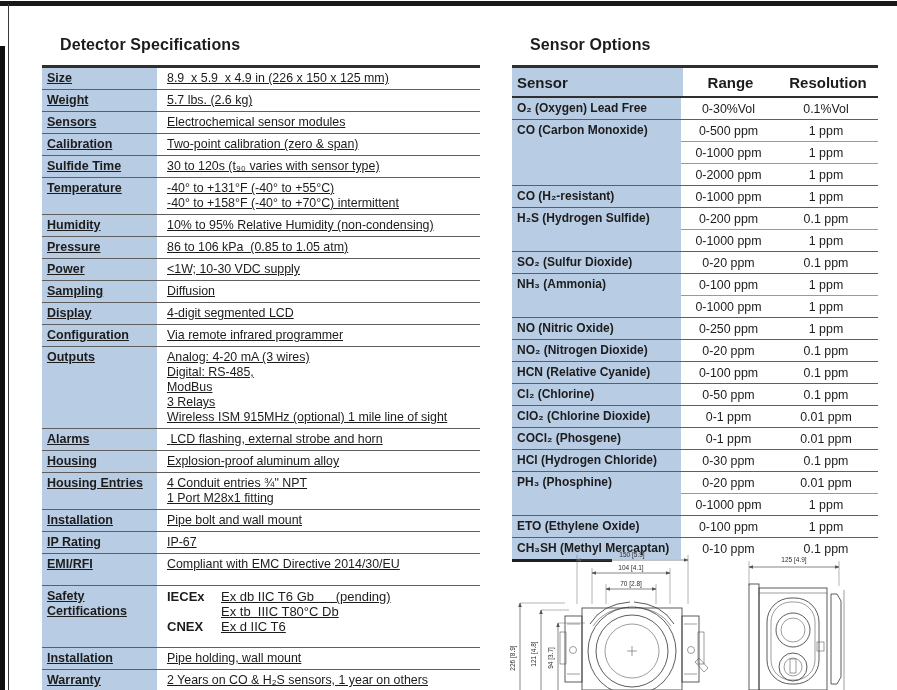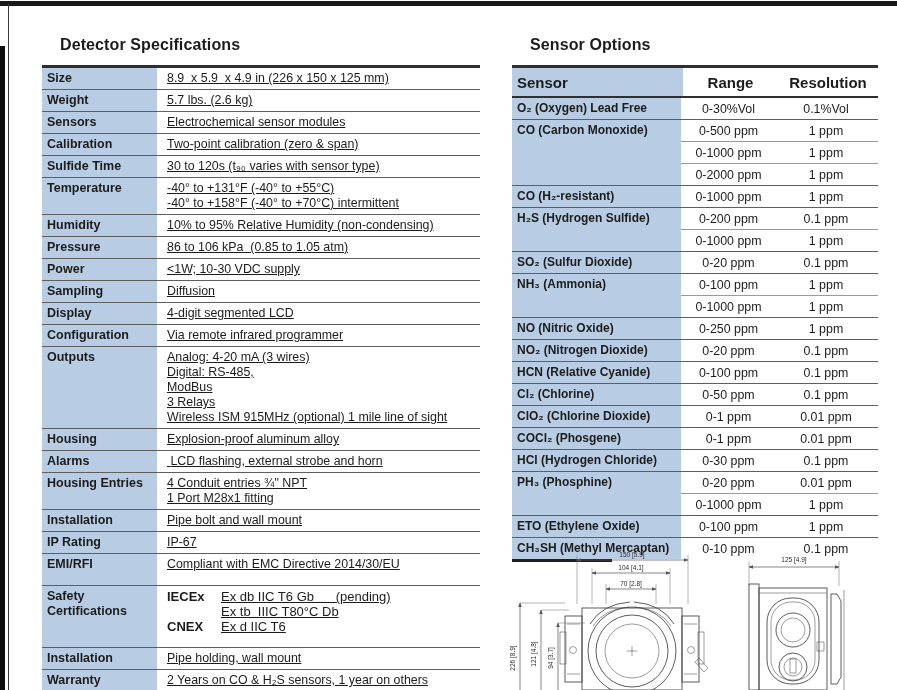--- a/index.html
+++ b/index.html
@@ -16,21 +16,21 @@
   .sec-title{margin:18px;font-size:16px;font-weight:bold;line-height:19px;letter-spacing:.1px}
 
   
   .left-col{position:absolute;left:42px;top:17px;width:438px}
   .left-col .sec-title{margin-bottom:11px}
   .spec-table{border-top:3px solid #2f2f2f;border-bottom:2px solid #2f2f2f}
   .spec-row{display:flex}
   .spec-row + .spec-row{border-top:1px solid #5f5f5f}
   .spec-label{
     width:115px;flex:none;box-sizing:border-box;background:var(--label-bg,#b8cce4);
-    font-weight:bold;font-size:12.5px;line-height:15px;padding:3px 3px 3px 5px;
+    font-weight:bold;font-size:12.5px;line-height:15px;padding:3px 3px 3px 5px;text-decoration:underline;
   }
   .spec-value{
     flex:1;box-sizing:border-box;font-size:12.4px;line-height:15px;
     padding:3px 2px 3px 10px;white-space:pre-wrap;text-decoration:underline;
   }
   .spec-line{min-height:15px}
   .cert-org{display:inline-block;min-width:54px;font-weight:bold}
   [data-name="spec-row-emi-rfi"] .spec-value{padding-bottom:13px}
   [data-name="spec-row-safety-certifications"] .spec-value{padding-bottom:13px}
   [data-name="spec-row-safety-certifications"] .spec-line{font-size:13px}
@@ -120,27 +120,27 @@
         <div class="spec-value" data-name="spec-value"><div class="spec-line" data-name="spec-value-line"><span data-name="spec-value-text">4-digit segmented LCD</span></div></div>
       </div>
       <div class="spec-row" data-name="spec-row-configuration">
         <div class="spec-label" data-name="spec-label">Configuration</div>
         <div class="spec-value" data-name="spec-value"><div class="spec-line" data-name="spec-value-line"><span data-name="spec-value-text">Via remote infrared programmer</span></div></div>
       </div>
       <div class="spec-row" data-name="spec-row-outputs">
         <div class="spec-label" data-name="spec-label">Outputs</div>
         <div class="spec-value" data-name="spec-value"><div class="spec-line" data-name="spec-value-line"><span data-name="spec-value-text">Analog: 4-20 mA (3 wires)</span></div><div class="spec-line" data-name="spec-value-line"><span data-name="spec-value-text">Digital: RS-485,</span></div><div class="spec-line" data-name="spec-value-line"><span data-name="spec-value-text">ModBus</span></div><div class="spec-line" data-name="spec-value-line"><span data-name="spec-value-text">3 Relays</span></div><div class="spec-line" data-name="spec-value-line"><span data-name="spec-value-text">Wireless ISM 915MHz (optional) 1 mile line of sight</span></div></div>
       </div>
+      <div class="spec-row" data-name="spec-row-alarms">
+        <div class="spec-label" data-name="spec-label">Alarms</div>
+        <div class="spec-value" data-name="spec-value"><div class="spec-line" data-name="spec-value-line"><span data-name="spec-value-text"> LCD flashing, external strobe and horn</span></div></div>
+      </div>
       <div class="spec-row" data-name="spec-row-housing">
         <div class="spec-label" data-name="spec-label">Housing</div>
         <div class="spec-value" data-name="spec-value"><div class="spec-line" data-name="spec-value-line"><span data-name="spec-value-text">Explosion-proof aluminum alloy</span></div></div>
-      </div>
-      <div class="spec-row" data-name="spec-row-alarms">
-        <div class="spec-label" data-name="spec-label">Alarms</div>
-        <div class="spec-value" data-name="spec-value"><div class="spec-line" data-name="spec-value-line"><span data-name="spec-value-text"> LCD flashing, external strobe and horn</span></div></div>
       </div>
       <div class="spec-row" data-name="spec-row-housing-entries">
         <div class="spec-label" data-name="spec-label">Housing Entries</div>
         <div class="spec-value" data-name="spec-value"><div class="spec-line" data-name="spec-value-line"><span data-name="spec-value-text">4 Conduit entries ¾" NPT</span></div><div class="spec-line" data-name="spec-value-line"><span data-name="spec-value-text">1 Port M28x1 fitting</span></div></div>
       </div>
       <div class="spec-row" data-name="spec-row-installation">
         <div class="spec-label" data-name="spec-label">Installation</div>
         <div class="spec-value" data-name="spec-value"><div class="spec-line" data-name="spec-value-line"><span data-name="spec-value-text">Pipe bolt and wall mount</span></div></div>
       </div>
       <div class="spec-row" data-name="spec-row-ip-rating">

